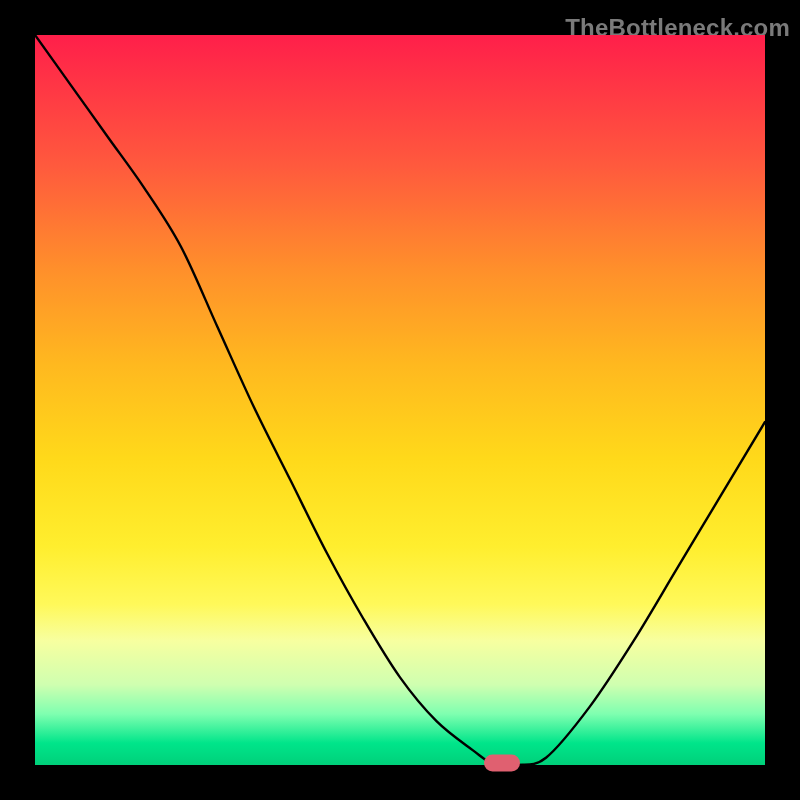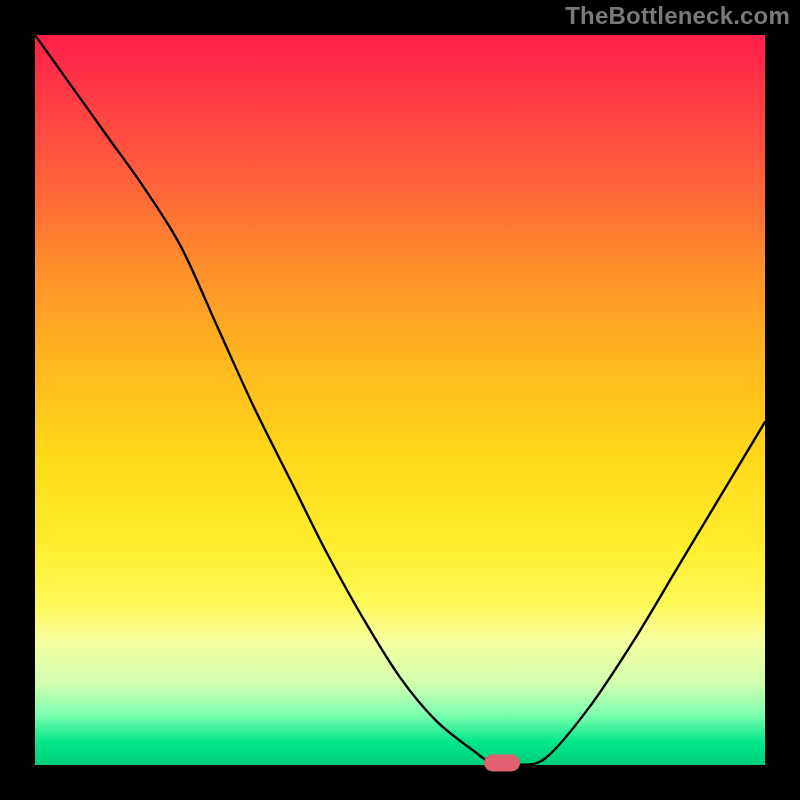--- a/index.html
+++ b/index.html
@@ -11,21 +11,21 @@
     font-family: Arial, Helvetica, sans-serif;
     overflow: hidden;
   }
   .wrap {
     position: relative;
     width: 800px;
     height: 800px;
   }
   .watermark {
     position: absolute;
-    top: 2px;
+    top: 14px;
     right: 10px;
     color: #7a7a7a;
     font-size: 24px;
     font-weight: 600;
     letter-spacing: 0.2px;
     user-select: none;
   }
   .plot-area {
     position: absolute;
     left: 35px;

